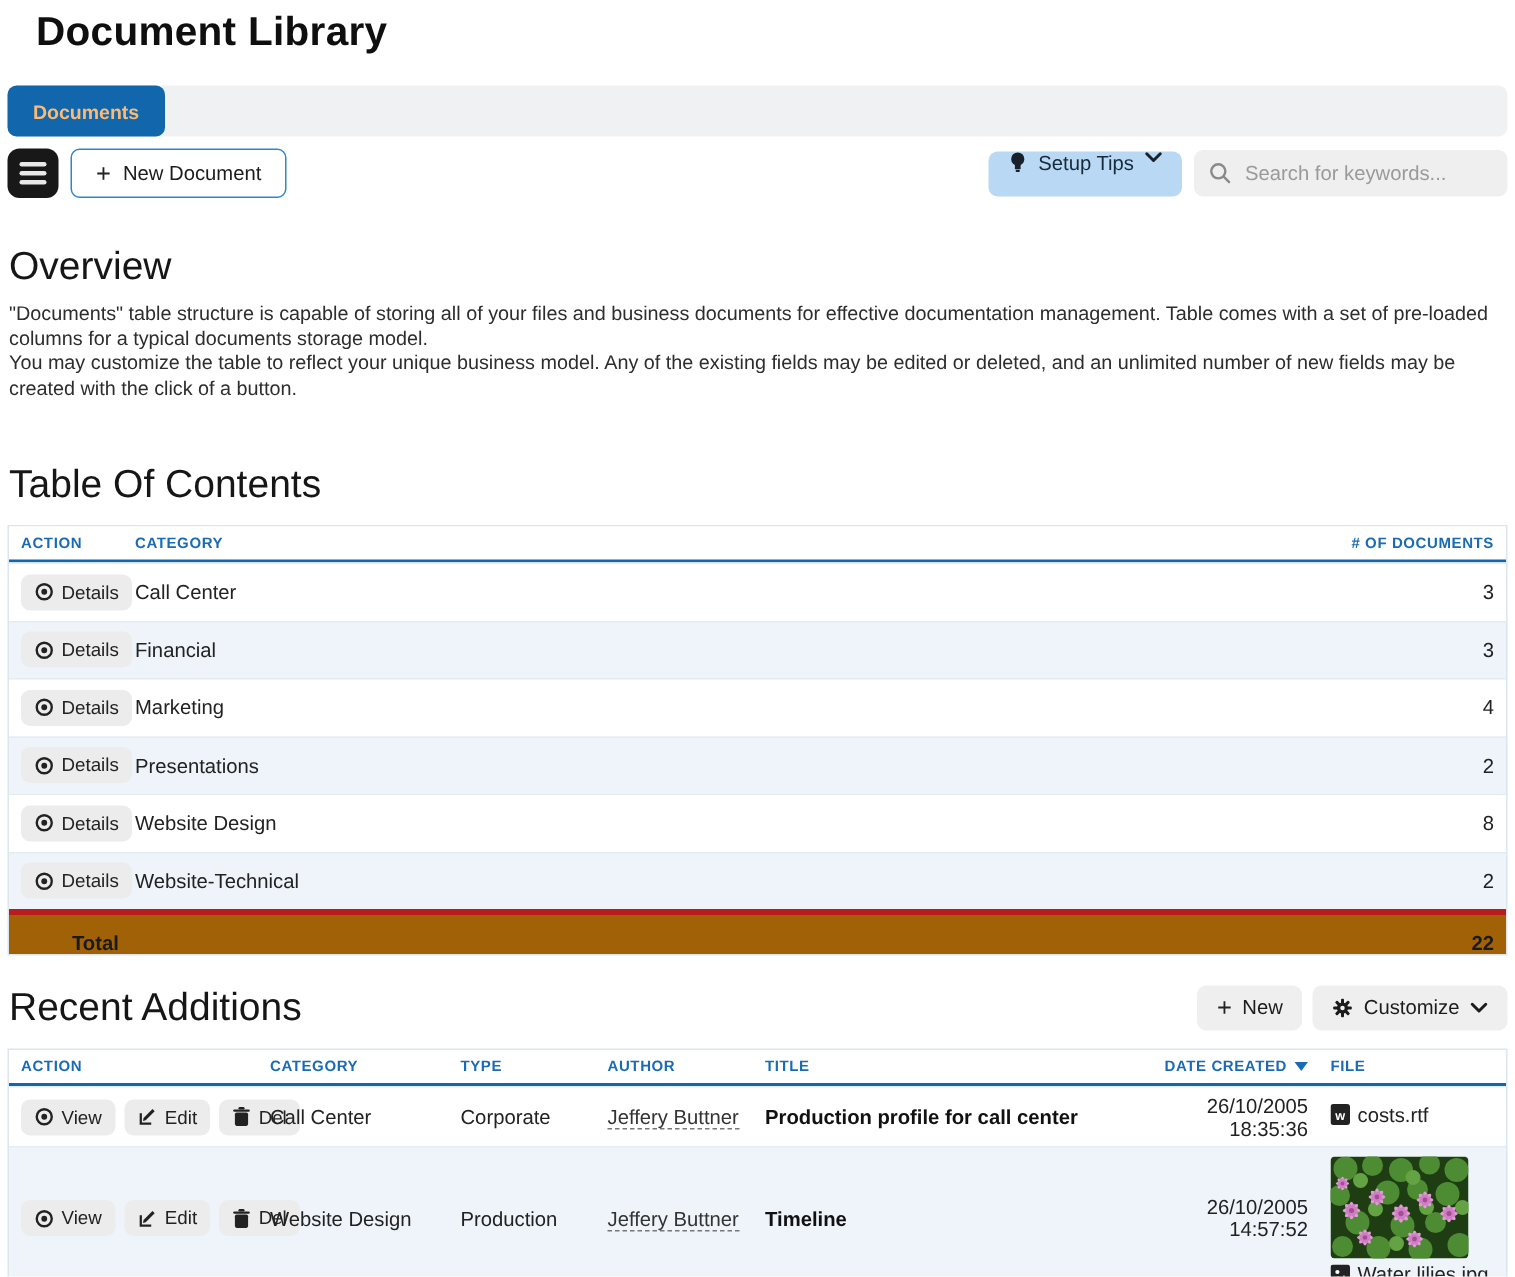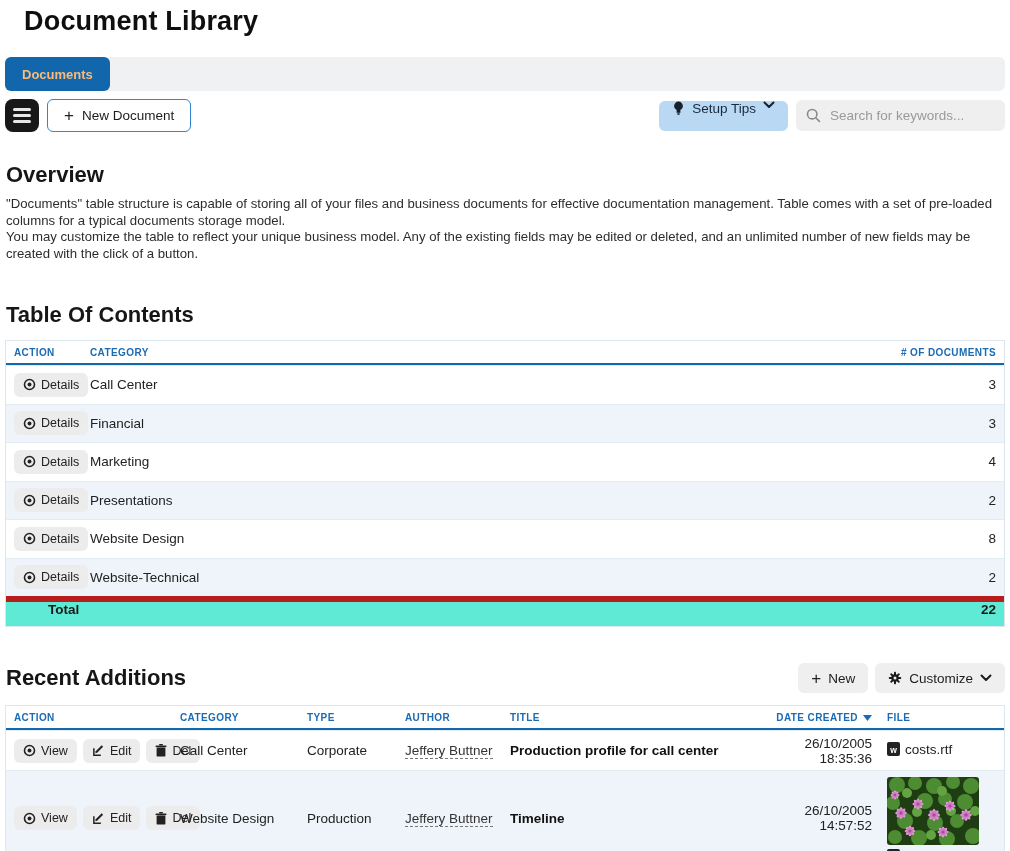--- a/index.html
+++ b/index.html
@@ -23,21 +23,21 @@
   .plus { font-size:17px; font-weight:400; color:#222; line-height:1; }
   .toolbar-right { margin-left:auto; display:flex; align-items:center; gap:8px; }
   .btn-setup { height:30px; background:#b9d8f3; border:none; border-radius:6px; display:inline-flex;
     align-items:flex-start; gap:7px; padding:0 13px; font-size:13.5px; color:#17293c; cursor:pointer; }
   .searchbox { width:209px; height:31px; background:#efefef; border-radius:6px; display:flex;
     align-items:center; gap:9px; padding:0 10px; }
   .searchbox input { border:none; outline:none; background:transparent; font-size:13.5px; width:170px;
     font-family:"Liberation Sans", sans-serif; color:#333; }
   .searchbox input::placeholder { color:#9a9a9a; }
 
-  .h2 { font-size:22px; font-weight:700; color:#161616; margin-left:6px; }
+  .h2 { font-size:26px; font-weight:400; color:#161616; margin-left:6px; }
   .overview-h { margin-top:30px; }
   .overview-text { margin:8px 6px 0 6px; font-size:13.2px; line-height:16.5px; color:#2d2d2d; max-width:990px; }
 
   .toc-h { margin-top:40px; }
 
   
   .tbl { margin:12px 5px 0 5px; border:1px solid #dbe6ef; }
   .thead { display:flex; align-items:center; height:24px; background:#fff;
     border-bottom:2px solid #1266ab; font-size:10px; font-weight:bold; letter-spacing:.4px; color:#1a6bb3; }
   .trow { display:flex; align-items:center; border-top:1px solid #e2ecf3; }
@@ -47,26 +47,26 @@
   .cell { font-size:13.5px; color:#222; }
 
   .t-action { width:84px; padding-left:8px; }
   .t-cat { flex:1; }
   .t-num { width:150px; text-align:right; padding-right:8px; }
 
   .btn-sm { display:inline-flex; align-items:center; gap:5px; background:#ececec; border:none;
     border-radius:6px; padding:5px 9px; font-size:12.5px; color:#222; cursor:pointer;
     font-family:"Liberation Sans", sans-serif; white-space:nowrap; }
 
-  .total-row { display:flex; align-items:flex-start; height:30px; background:#5eead4; border-top:6px solid #b91c1c; }
+  .total-row { display:flex; align-items:flex-end; height:30px; background:#a16207; border-top:4px solid #b91c1c; }
   .total-label { font-size:13.5px; font-weight:bold; padding-left:42px; }
   .total-val { margin-left:auto; font-size:13.5px; font-weight:bold; padding-right:8px; }
 
   
-  .recent-head { margin:36px 5px 0 5px; display:flex; align-items:center; }
+  .recent-head { margin:19px 5px 0 5px; display:flex; align-items:center; }
   .recent-head .h2 { margin-left:1px; }
   .recent-btns { margin-left:auto; display:flex; gap:7px; }
   .btn-gray { height:30px; background:#efefef; border:none; border-radius:6px; display:inline-flex;
     align-items:center; gap:7px; padding:0 13px; font-size:13.5px; color:#1c1c1c; cursor:pointer;
     font-family:"Liberation Sans", sans-serif; }
 
   .c-action { width:174px; padding-left:8px; }
   .c-cat { width:127px; }
   .c-type { width:98px; }
   .c-auth { width:105px; }

